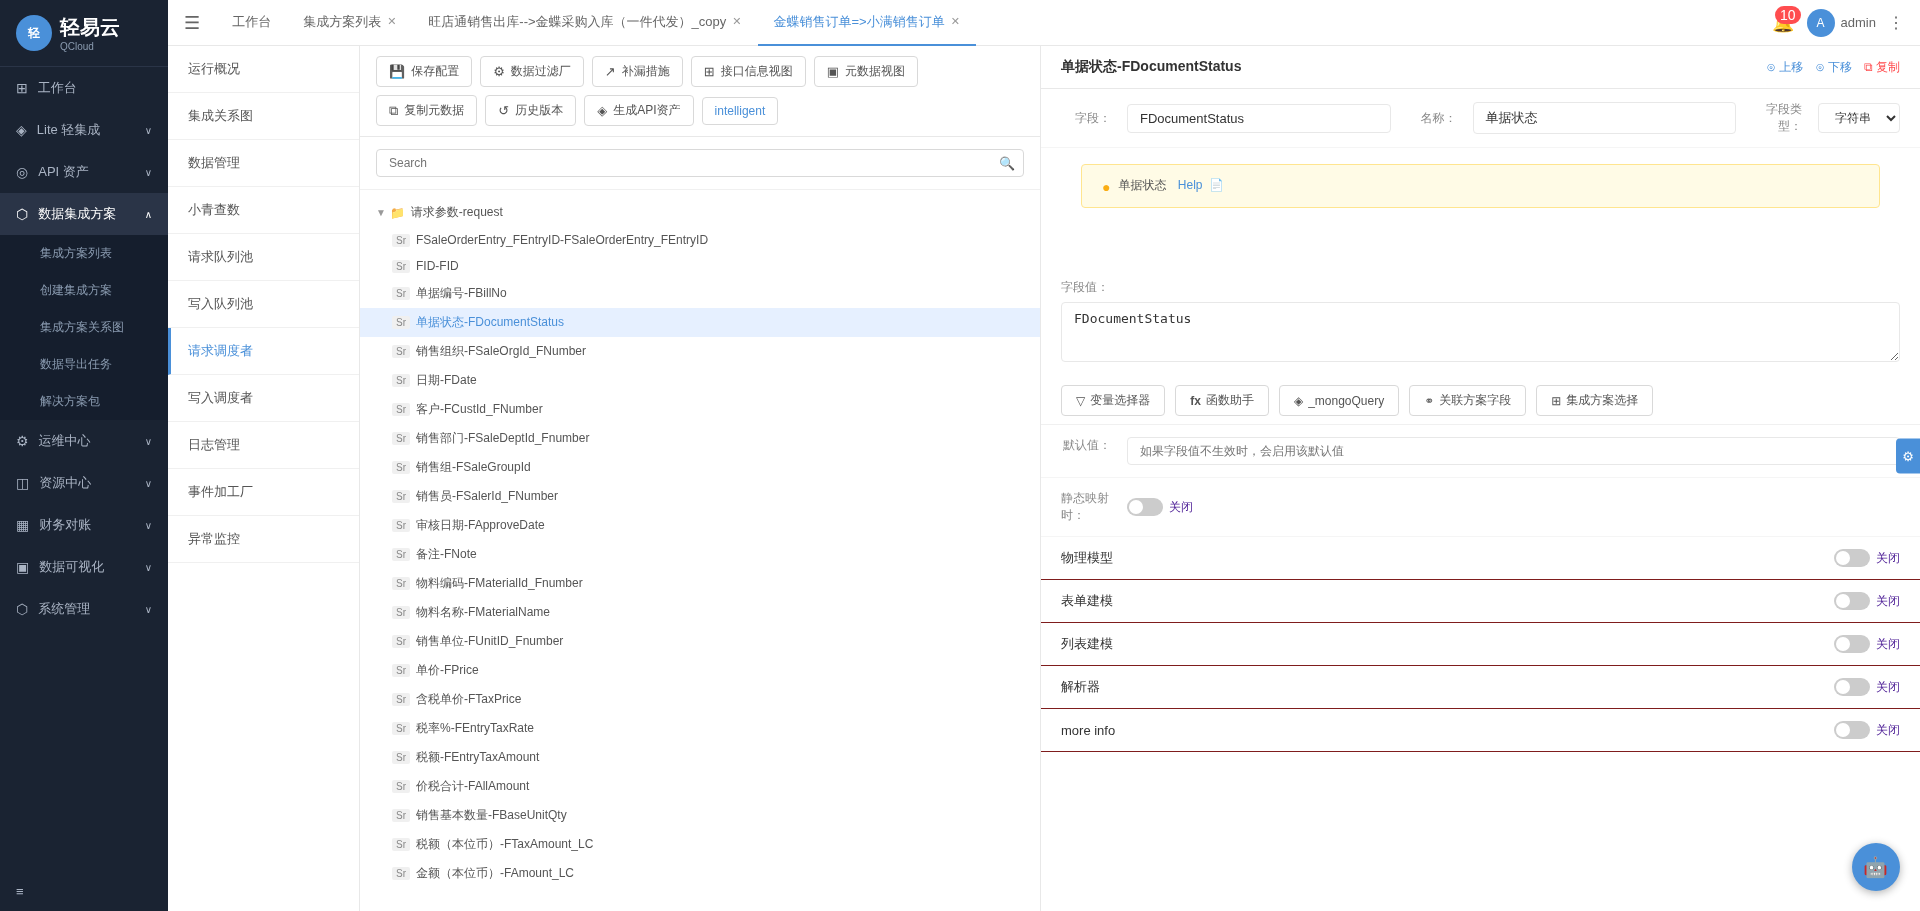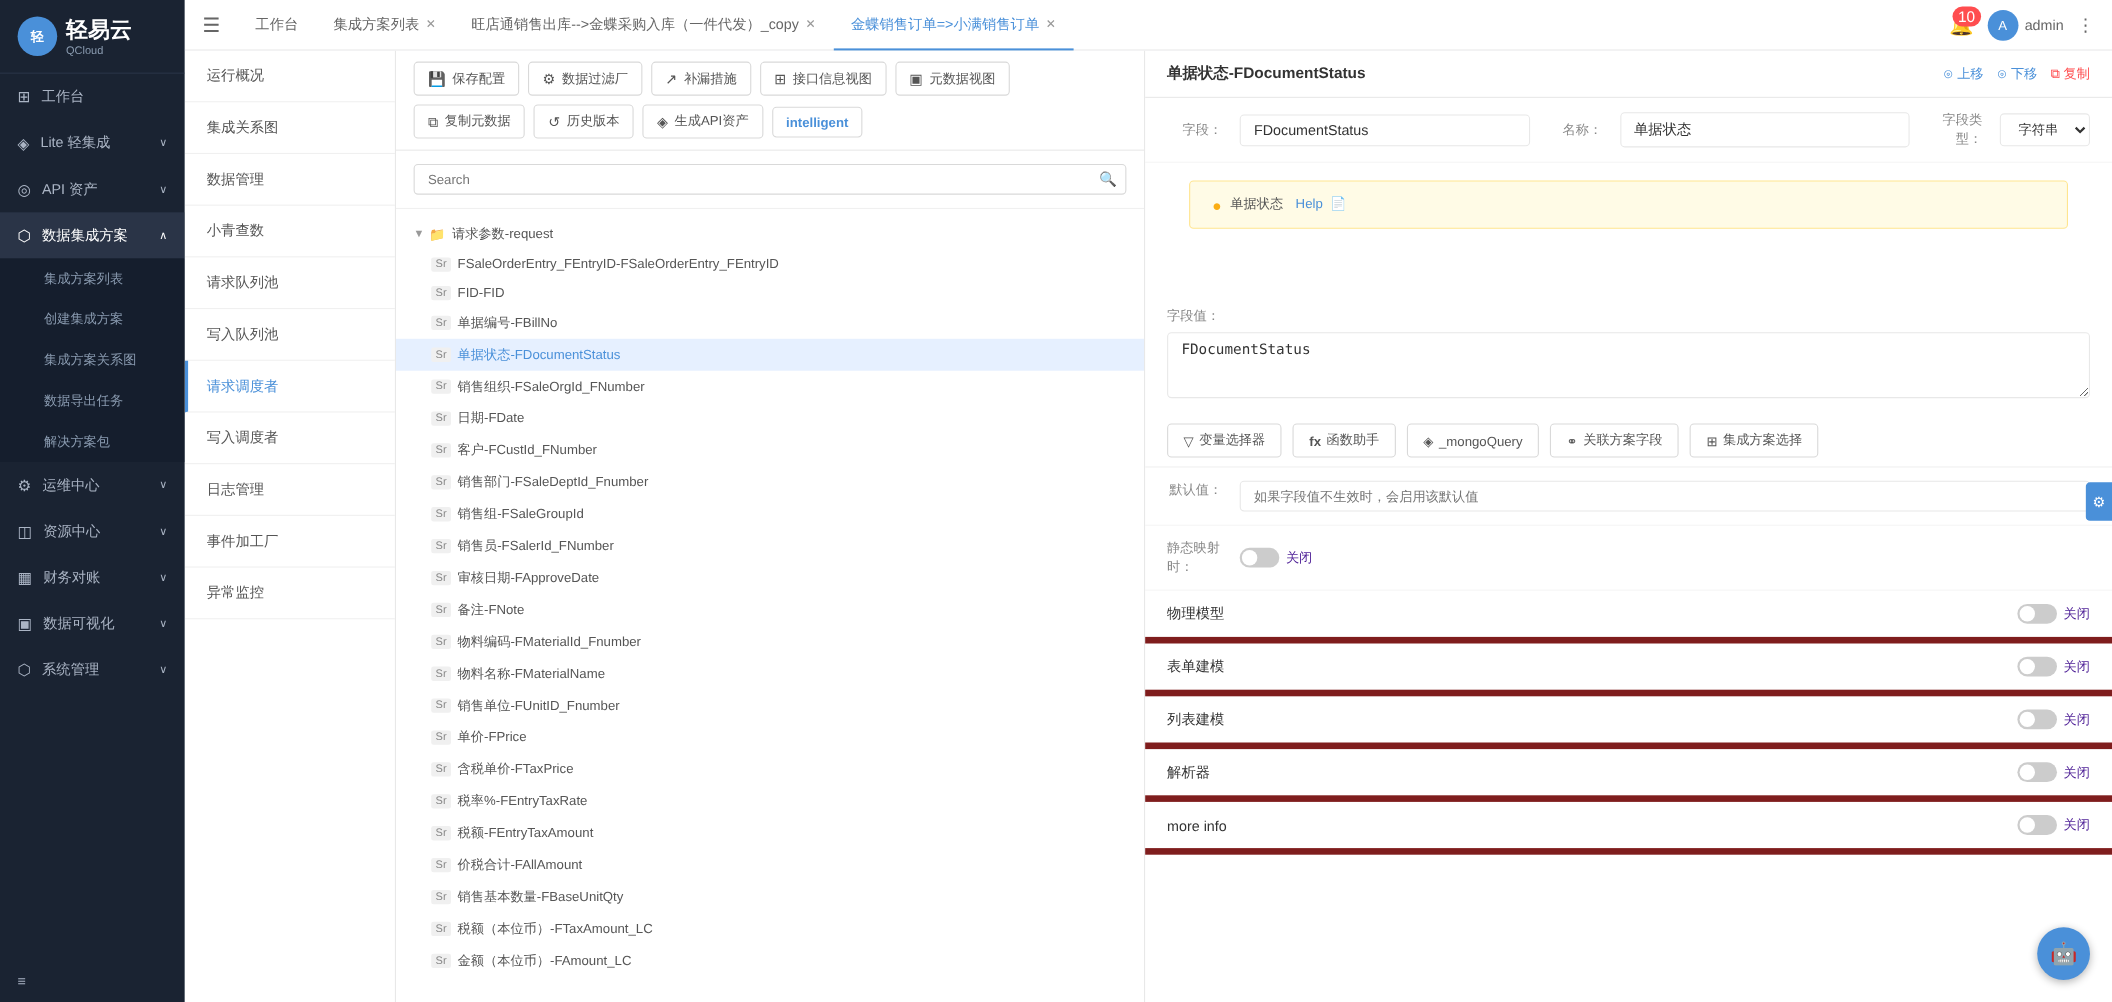--- a/index.html
+++ b/index.html
@@ -48,21 +48,21 @@
     .left-panel-item { padding: 14px 20px; cursor: pointer; color: #555; font-size: 13px; border-bottom: 1px solid #f0f0f0; }
     .left-panel-item.active { color: #4a90d9; border-left: 3px solid #4a90d9; padding-left: 17px; }
 
     
     .center-panel { flex: 1; display: flex; flex-direction: column; overflow: hidden; background: white; }
 
     
     .toolbar { display: flex; align-items: center; padding: 10px 16px; border-bottom: 1px solid #e8e8e8; gap: 8px; background: white; flex-wrap: wrap; }
     .toolbar-btn { display: flex; align-items: center; gap: 6px; padding: 6px 12px; border: 1px solid #d9d9d9; border-radius: 4px; cursor: pointer; font-size: 12px; color: #555; background: white; white-space: nowrap; }
     .toolbar-btn-icon { font-size: 13px; }
-    .toolbar-btn.highlight { color: #4a90d9; font-weight: bold; }
+    .toolbar-btn.highlight { color: #4a90d9; }
 
     
     .tree-area { flex: 1; overflow-y: auto; display: flex; flex-direction: column; }
     .search-bar { padding: 12px 16px; border-bottom: 1px solid #f0f0f0; }
     .search-input-wrap { position: relative; }
     .search-input { width: 100%; padding: 6px 32px 6px 12px; border: 1px solid #d9d9d9; border-radius: 4px; font-size: 12px; outline: none; }
     .search-icon-btn { position: absolute; right: 8px; top: 50%; transform: translateY(-50%); color: #999; cursor: pointer; }
 
     
     .tree-content { flex: 1; overflow-y: auto; padding: 8px 0; }
@@ -101,21 +101,21 @@
     .default-label { color: #888; font-size: 12px; width: 50px; text-align: right; flex-shrink: 0; }
     .default-input { flex: 1; padding: 6px 12px; border: 1px solid #e8e8e8; border-radius: 4px; font-size: 12px; color: #bbb; background: white; }
 
     .toggle-row { display: flex; align-items: center; padding: 12px 20px; border-bottom: 1px solid #f5f5f5; gap: 16px; }
     .toggle-label { color: #888; font-size: 12px; width: 50px; text-align: left; flex-shrink: 0; }
     .toggle-switch { display: flex; align-items: center; gap: 6px; }
     .toggle { width: 36px; height: 18px; background: #ccc; border-radius: 9px; cursor: pointer; position: relative; }
     .toggle-knob { width: 14px; height: 14px; background: white; border-radius: 50%; position: absolute; top: 2px; left: 2px; transition: left 0.2s; }
     .toggle-text { font-size: 12px; color: #4c1d95; }
 
-    .section-row { display: flex; align-items: center; justify-content: space-between; padding: 12px 20px; border-bottom: 6px solid #7f1d1d; }
+    .section-row { display: flex; align-items: center; justify-content: space-between; padding: 12px 20px; border-bottom: 1px solid #7f1d1d; }
     .section-title { font-size: 13px; color: #333; font-weight: 500; }
     .section-toggle { display: flex; align-items: center; gap: 6px; }
   </style>
 </head>
 <body>
 
 <div class="app-container">
 
   <div class="sidebar">
     <div class="sidebar-logo">

